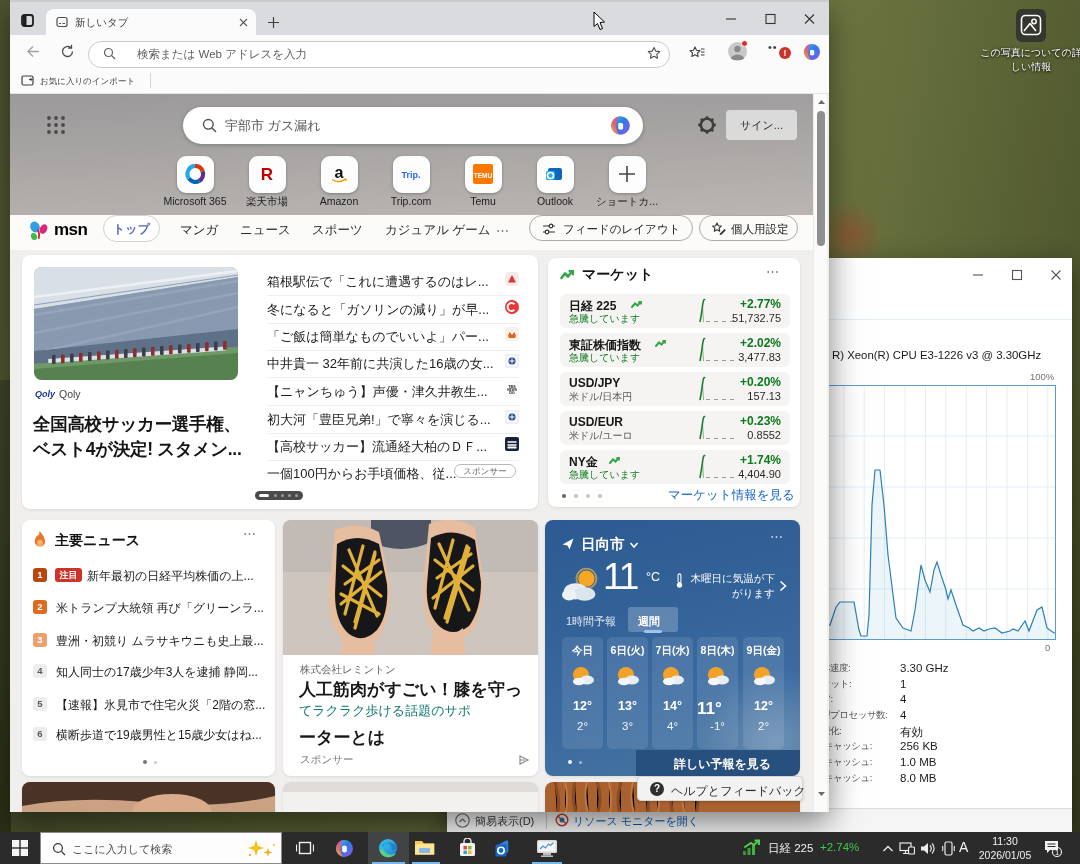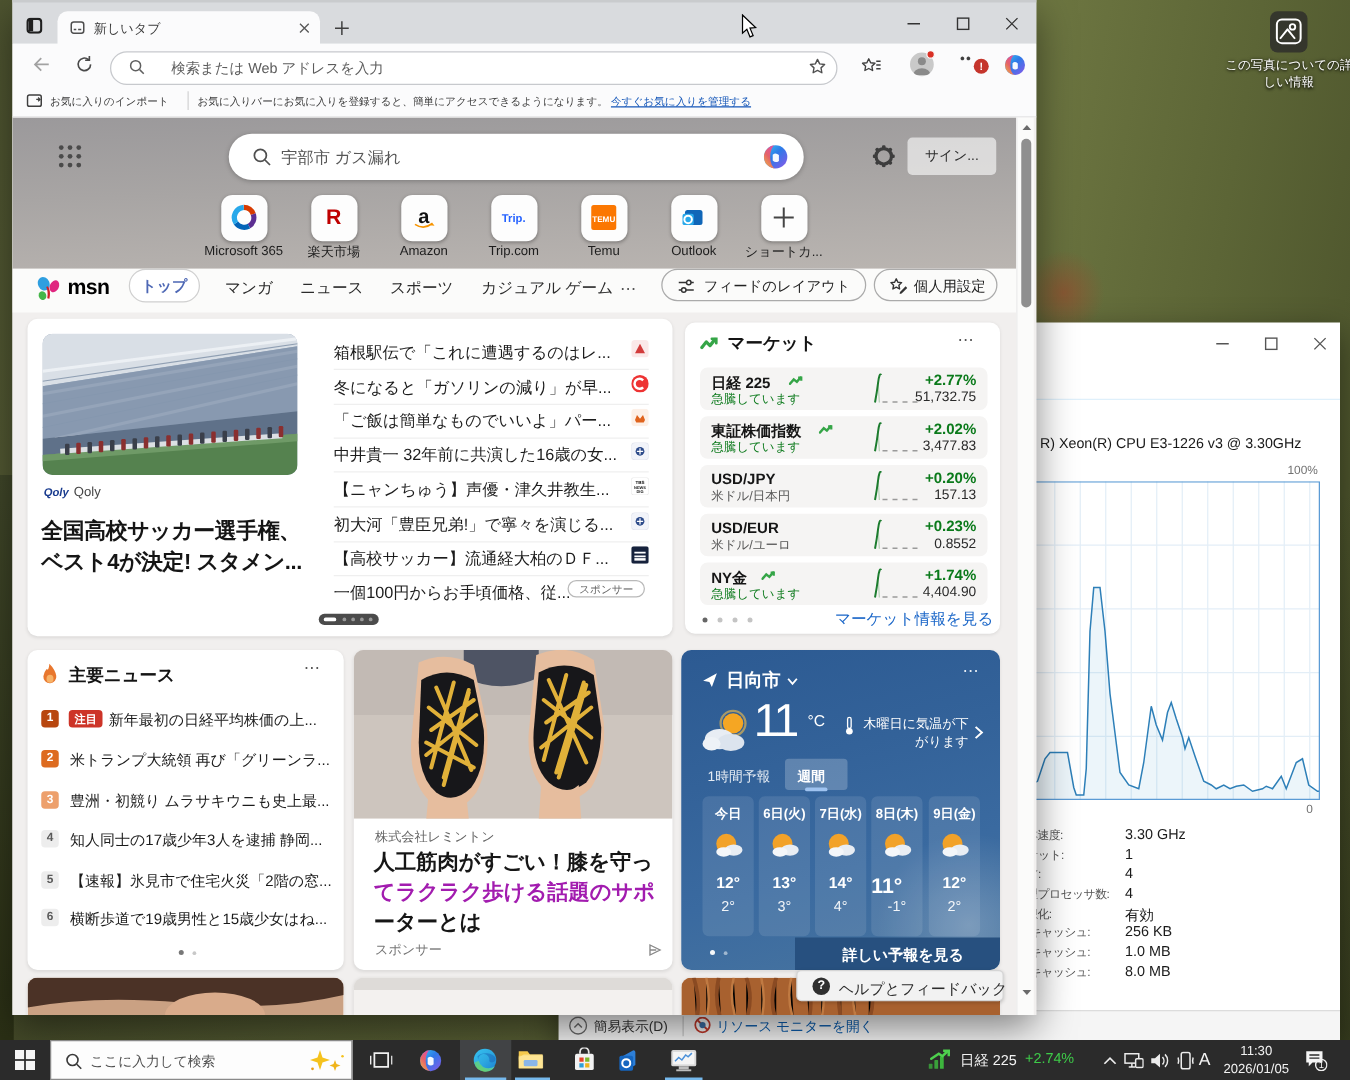--- a/index.html
+++ b/index.html
@@ -171,21 +171,20 @@
       </svg>
 </div>
 
 <div class="abs" style="left:0;top:68px;width:819px;height:26px;background:#fbfbfc;border-bottom:1px solid #e4e4e4;">
 <svg class="abs" style="left:11px;top:6px" width="13" height="13" viewBox="0 0 13 13">
         <rect x="1" y="2" width="11" height="9" rx="1.5" fill="none" stroke="#3f3f3f" stroke-width="1.2"></rect>
         <path d="M8 5.5 h3 m-1.5 -1.5 l1.5 1.5 l-1.5 1.5" stroke="#3f3f3f" stroke-width="1" fill="none"></path>
       </svg>
 <div class="abs txt" style="left:30px;top:7.5px;font-size:8.5px;color:#3d3d3d;">お気に入りのインポート</div>
 <div class="abs" style="left:140px;top:5px;width:1px;height:15px;background:#d4d4d4;"></div>
-<div class="abs txt" style="left:148px;top:7.5px;font-size:8.5px;color:#3d3d3d;">お気に入りバーにお気に入りを登録すると、簡単にアクセスできるようになります。&nbsp;<a style="color:#1456b8;text-decoration:underline;">今すぐお気に入りを管理する</a></div>
 </div>
 <div class="abs" style="left:0;top:94px;width:819px;height:718px;overflow:hidden;background:#f1efee;">
 <div class="abs" style="left:0;top:0;width:803px;height:121px;background:linear-gradient(178deg,#9b999b 0%,#a8a5a4 45%,#bab5b1 100%);"></div>
 <svg class="abs" style="left:35px;top:20px" width="22" height="22" viewBox="0 0 22 22">
         <circle cx="4" cy="4" r="1.9" fill="#4a4a4a"></circle>
         <circle cx="11" cy="4" r="1.9" fill="#4a4a4a"></circle>
         <circle cx="18" cy="4" r="1.9" fill="#4a4a4a"></circle>
         <circle cx="4" cy="11" r="1.9" fill="#4a4a4a"></circle>
         <circle cx="11" cy="11" r="1.9" fill="#4a4a4a"></circle>
         <circle cx="18" cy="11" r="1.9" fill="#4a4a4a"></circle>
@@ -513,21 +512,21 @@
 <path d="M148 18 q22 -12 44 2 l6 42 q0 28 -12 44 q-16 12 -30 0 q-14 -14 -12 -42 Z" fill="#17171a"></path>
 <g stroke="#ecb93b" stroke-width="3.2" fill="none" opacity=".95" stroke-linecap="round">
 <path d="M66 30 L94 96 M80 26 L62 94 M92 32 L72 102 M60 46 L98 76 M98 52 L58 84 M62 64 L96 40 M72 108 L92 34 M58 74 L96 94"></path>
 <path d="M156 24 L186 90 M170 20 L152 88 M184 26 L162 98 M152 40 L190 70 M190 46 L150 78 M154 58 L188 34 M164 102 L186 28"></path>
 </g>
 <path d="M60 114 q16 12 30 2 l2 19 h-34 Z" fill="#e6bd9e"></path>
 <path d="M150 108 q16 12 30 0 l2 27 h-34 Z" fill="#e6bd9e"></path>
 </svg>
         <div class="abs txt" style="left:17px;top:143px;font-size:10.5px;color:#666;">株式会社レミントン</div>
         <div class="abs txt" style="left:16px;top:158px;font-size:17px;font-weight:bold;color:#161616;">人工筋肉がすごい！膝を守っ</div>
-        <div class="abs txt" style="left:16px;top:182px;font-size:17px;font-weight:bold;color:#a21caf;">てラクラク歩ける話題のサポ</div>
+        <div class="abs txt" style="left:16px;top:182px;font-size:13px;font-weight:normal;color:#0f766e;">てラクラク歩ける話題のサポ</div>
         <div class="abs txt" style="left:16px;top:206px;font-size:17px;font-weight:bold;color:#161616;">ーターとは</div>
         <div class="abs txt" style="left:17px;top:233px;font-size:10.5px;color:#777;">スポンサー</div>
         <svg class="abs" style="left:235px;top:234px" width="12" height="12" viewBox="0 0 12 12">
           <path d="M2 2 L10 6 L2 10 Z M2 6 h5" fill="none" stroke="#888" stroke-width="1.1"></path>
         </svg>
       </div>
 <div class="card" style="left:535px;top:426px;width:255px;height:256px;background:linear-gradient(165deg,#2c5a92 0%,#336299 35%,#3a6aa0 65%,#49759f 100%);overflow:hidden;">
         <div class="abs" style="left:150px;top:140px;width:160px;height:160px;background:radial-gradient(circle,rgba(255,255,255,.22),rgba(255,255,255,0) 65%);"></div>
         <svg class="abs" style="left:16px;top:17px" width="14" height="14" viewBox="0 0 14 14">
           <path d="M1.5 7.5 L12.5 1.5 L8.5 12.5 L6.5 8.5 Z" fill="#fff"></path>

